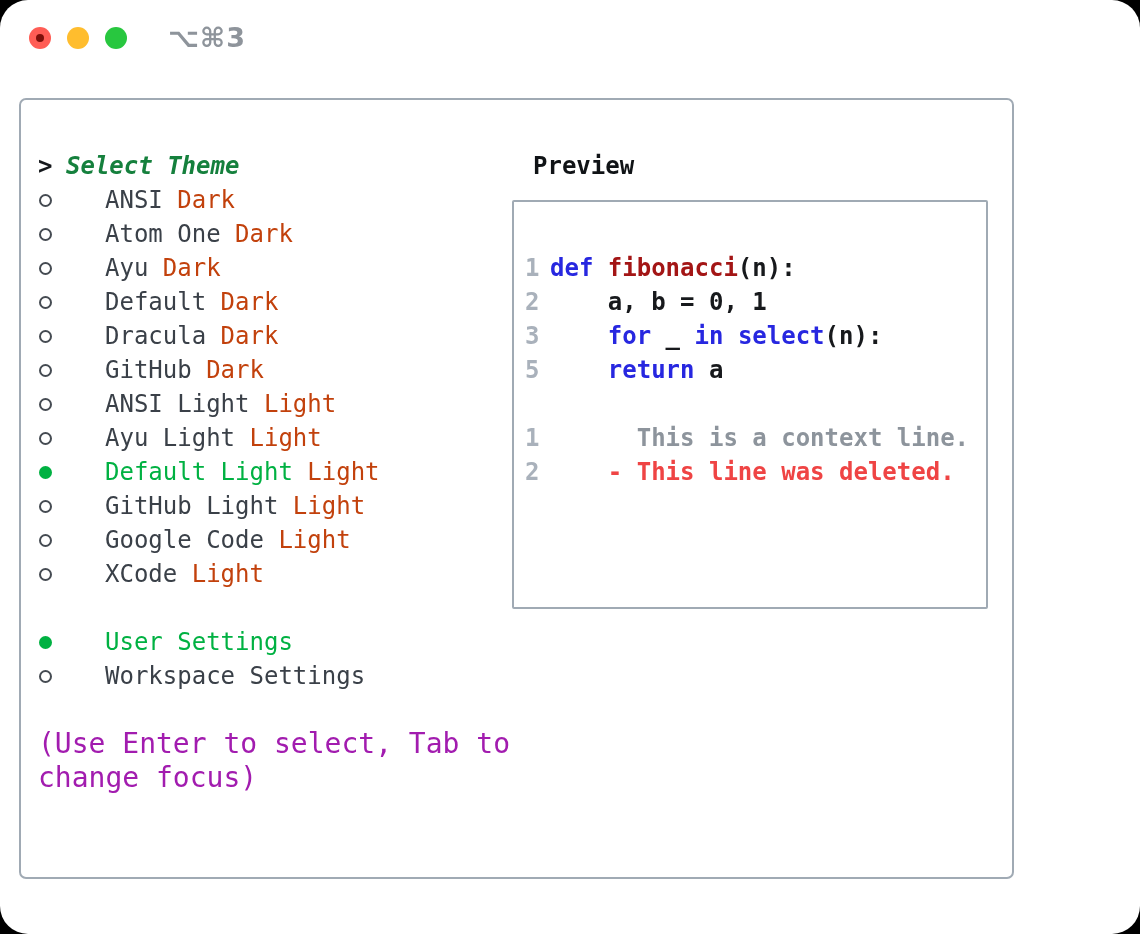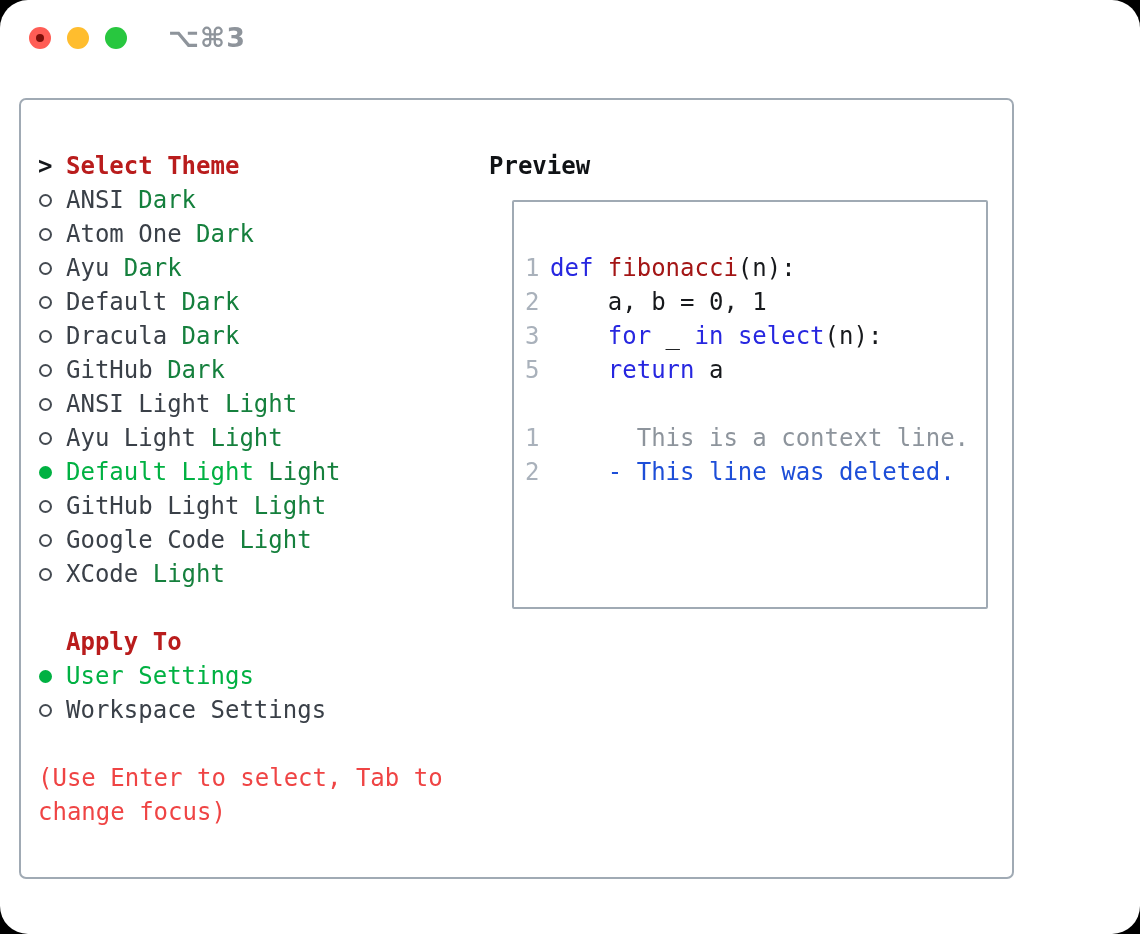--- a/index.html
+++ b/index.html
@@ -23,38 +23,38 @@
   .panel{
     position:absolute;left:19px;top:98px;width:995px;height:781px;
     border:2px solid #a0aab4;border-radius:7px;box-sizing:border-box;background:#fff;
   }
   .left-col{position:absolute;left:17px;top:49px;}
   .row{display:flex;align-items:center;height:34px;font-size:24px;white-space:pre;}
   .marker{width:28px;display:flex;align-items:center;flex:0 0 28px;}
   .cursor{font-weight:700;color:#15181c;}
   .circle{width:13px;height:13px;border:2px solid #454b52;border-radius:50%;box-sizing:border-box;margin-left:1px;}
   .circle.on{background:#00b142;border-color:#00b142;}
-  .heading{font-weight:700;color:#b91c1c;}
-  .lbl{color:#3a4048;}
+  .heading{font-weight:700;color:#15803d;font-style:italic;}
+  .lbl{color:#3a4048;margin-left:39px;}
   .row.sel .lbl{color:#00b142;}
-  .variant{color:#15803d;}
-  .hint{color:#ef4444;font-size:24px;height:34px;line-height:34px;white-space:pre;}
+  .variant{color:#c2410c;}
+  .hint{color:#a21caf;font-size:28px;height:34px;line-height:34px;white-space:pre;}
   
-  .preview-label{position:absolute;left:468px;top:49px;height:34px;line-height:34px;font-size:24px;font-weight:700;color:#101316;}
+  .preview-label{position:absolute;left:512px;top:49px;height:34px;line-height:34px;font-size:24px;font-weight:700;color:#101316;}
   .preview-box{
     position:absolute;left:491px;top:100px;width:476px;height:409px;
     border:2px solid #a0aab4;border-radius:2px;box-sizing:border-box;padding:49px 0 0 11px;overflow:hidden;
   }
-  .cline{height:34px;line-height:34px;font-size:24px;white-space:pre;}
+  .cline{height:34px;line-height:34px;font-size:24px;white-space:pre;font-weight:bold;}
   .lnum{display:inline-block;width:15px;margin-right:10px;color:#a9b1bb;}
   .tk-kw{color:#2727e0}
   .tk-fn{color:#a31515}
   .tk-pl{color:#17191c}
   .tk-ctx{color:#8d949c}
-  .tk-del{color:#1d4ed8}
+  .tk-del{color:#ef4444}
   .tk-add{color:#0cc40c}
 </style>
 </head>
 <body>
 
 <div class="window">
   <div class="titlebar">
     <div class="light red"></div>
     <div class="light yellow"></div>
     <div class="light green"></div>
@@ -75,24 +75,20 @@
           <div class="row"><span class="marker"><span class="circle"></span></span><span class="lbl">Dracula</span><span class="variant"> Dark</span></div>
           <div class="row"><span class="marker"><span class="circle"></span></span><span class="lbl">GitHub</span><span class="variant"> Dark</span></div>
           <div class="row"><span class="marker"><span class="circle"></span></span><span class="lbl">ANSI Light</span><span class="variant"> Light</span></div>
           <div class="row"><span class="marker"><span class="circle"></span></span><span class="lbl">Ayu Light</span><span class="variant"> Light</span></div>
           <div class="row sel"><span class="marker"><span class="circle on"></span></span><span class="lbl">Default Light</span><span class="variant"> Light</span></div>
           <div class="row"><span class="marker"><span class="circle"></span></span><span class="lbl">GitHub Light</span><span class="variant"> Light</span></div>
           <div class="row"><span class="marker"><span class="circle"></span></span><span class="lbl">Google Code</span><span class="variant"> Light</span></div>
           <div class="row"><span class="marker"><span class="circle"></span></span><span class="lbl">XCode</span><span class="variant"> Light</span></div>
         </div>
       <div class="row"></div>
-      <div class="row">
-        <span class="marker"></span>
-        <span class="heading">Apply To</span>
-      </div>
       <div id="target-list">
           <div class="row sel"><span class="marker"><span class="circle on"></span></span><span class="lbl">User Settings</span></div>
           <div class="row"><span class="marker"><span class="circle"></span></span><span class="lbl">Workspace Settings</span></div>
         </div>
       <div class="row"></div>
       <div id="hints">
           <div class="hint">(Use Enter to select, Tab to</div>
           <div class="hint">change focus)</div>
         </div>
     </div>

